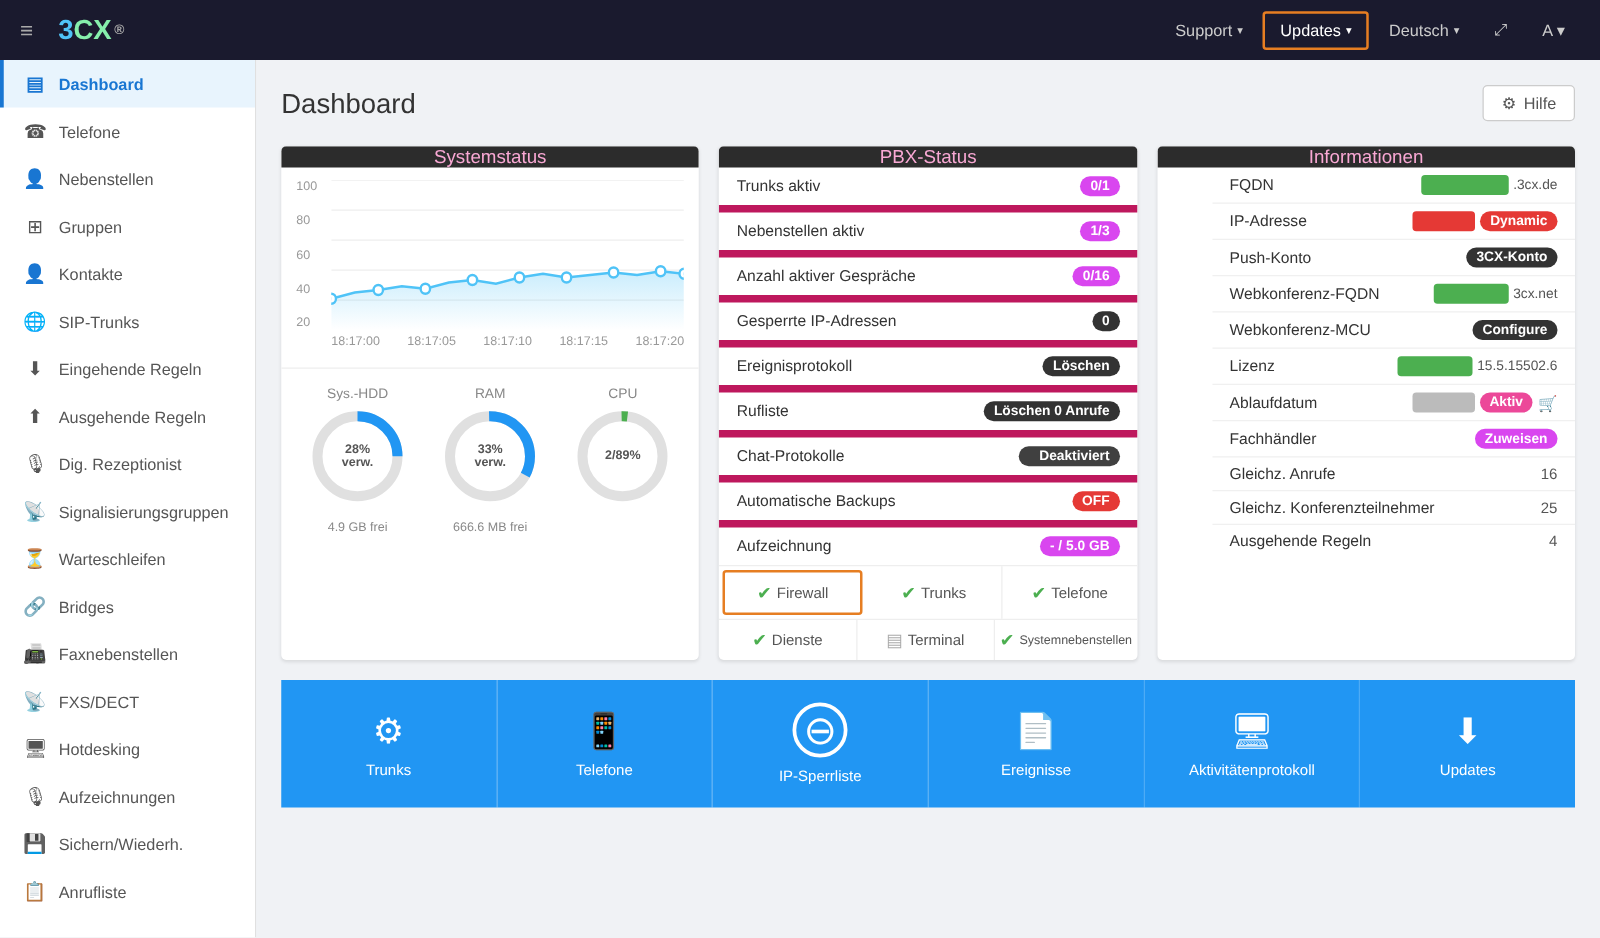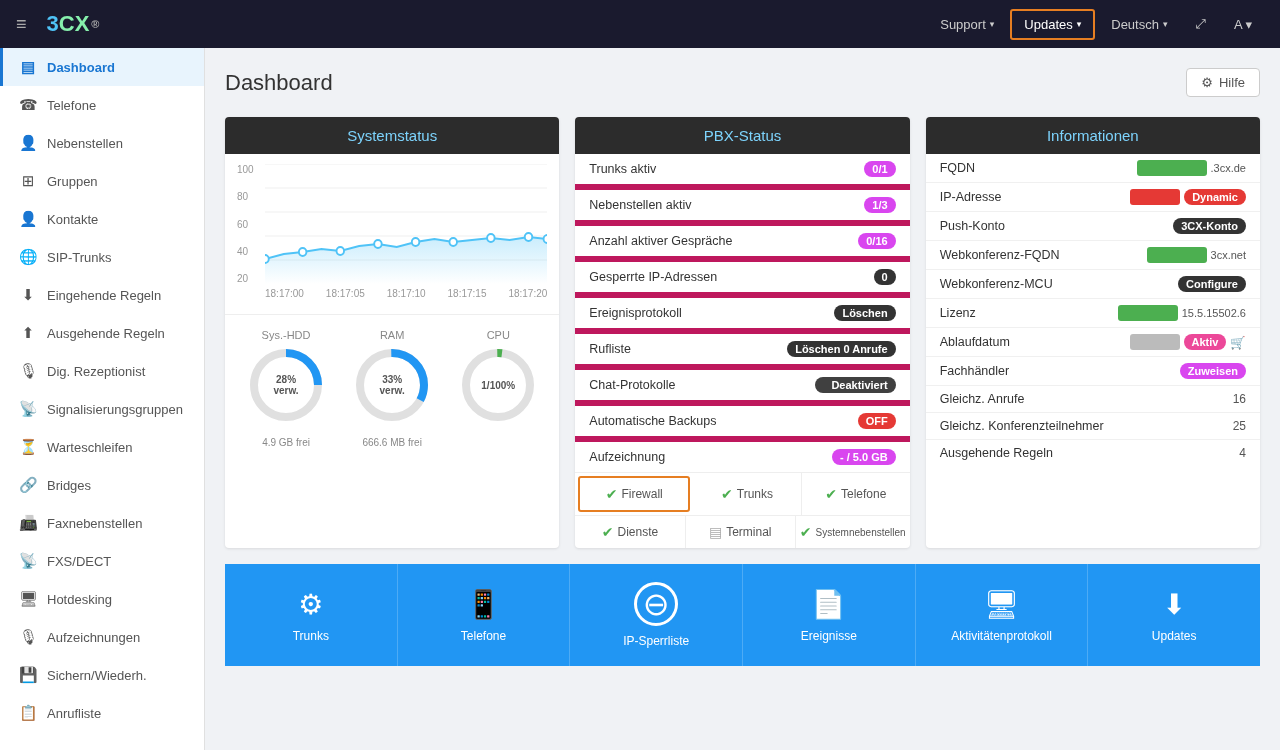--- a/index.html
+++ b/index.html
@@ -104,23 +104,22 @@
 
     
     .card {
       background: #fff;
       border-radius: 4px;
       box-shadow: 0 1px 3px rgba(0,0,0,0.1);
       overflow: hidden;
     }
     .card-header {
       background: #2c2c2c;
-      color: #7dd3fc;
+      color: #f9a8d4;
       text-align: center;
-      padding: 10px;
       font-size: 15px;
       font-weight: 500;
     }
     .systemstatus-card { flex: 1.1; }
     .pbx-card { flex: 1.1; }
     .info-card { flex: 1.1; }
 
     
     .chart-area {
       padding: 10px 12px 0;
@@ -213,21 +212,21 @@
       color: #555;
       border-right: 1px solid #eee;
       cursor: pointer;
     }
     .firewall-item:last-child { border-right: none; }
     .firewall-item.selected { border: 2px solid #e67e22; border-radius: 3px; margin: 3px; }
     .check-green { color: #4caf50; font-size: 14px; }
     .check-gray { color: #aaa; font-size: 14px; }
 
     
-    .info-table { width: 100%; }
+    .info-table { width: 100%; padding-left: 44px; }
     .info-row {
       display: flex;
       align-items: center;
       justify-content: space-between;
       padding: 6px 14px;
       border-bottom: 1px solid #f0f0f0;
       font-size: 12.5px;
     }
     .info-row:last-child { border-bottom: none; }
     .info-val { font-size: 12px; color: #555; }
@@ -447,21 +446,21 @@
             <div class="donut-sub-label">666.6 MB frei</div>
           </div>
 
           <div class="donut-item">
             <div class="donut-label">CPU</div>
             <div class="donut-circle-wrap">
               <svg width="80" height="80" viewBox="0 0 80 80">
                 <circle cx="40" cy="40" r="32" fill="none" stroke="#e0e0e0" stroke-width="8"></circle>
                 <circle cx="40" cy="40" r="32" fill="none" stroke="#4caf50" stroke-width="8" stroke-dasharray="4 196" stroke-dashoffset="0" transform="rotate(-90 40 40)"></circle>
               </svg>
-              <div class="donut-inner-text">1/100%</div>
+              <div class="donut-inner-text">2/89%</div>
             </div>
             <div class="donut-sub-label"></div>
           </div>
         </div>
       </div>
 
       <div class="card pbx-card">
         <div class="card-header">PBX-Status</div>
         <div class="pbx-table">
           <div class="pbx-row">

